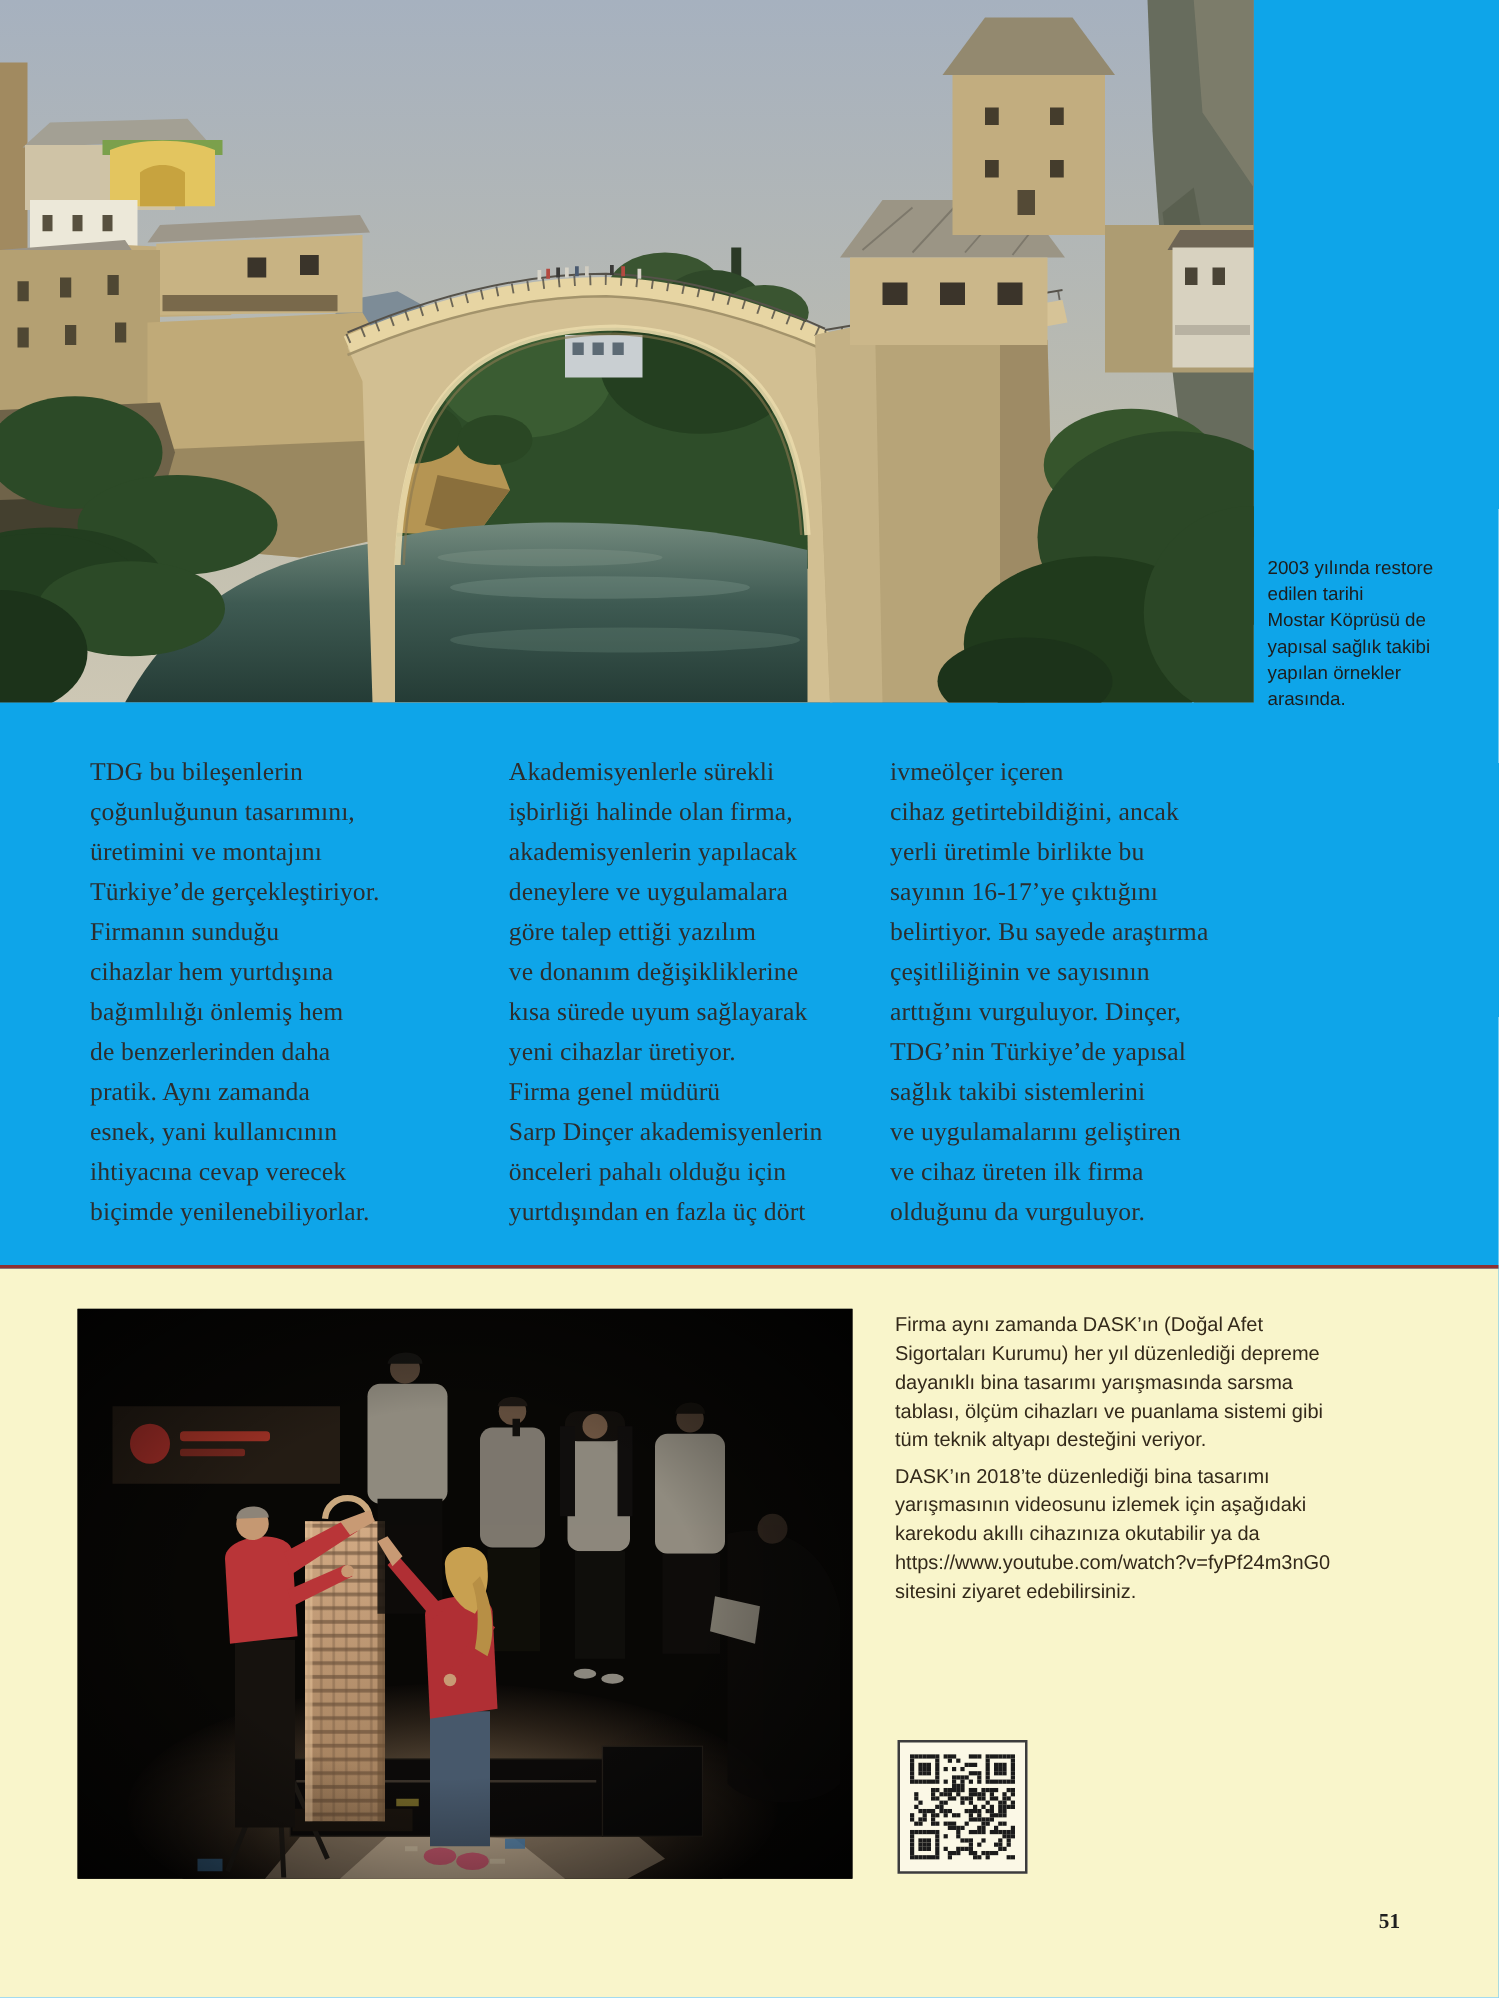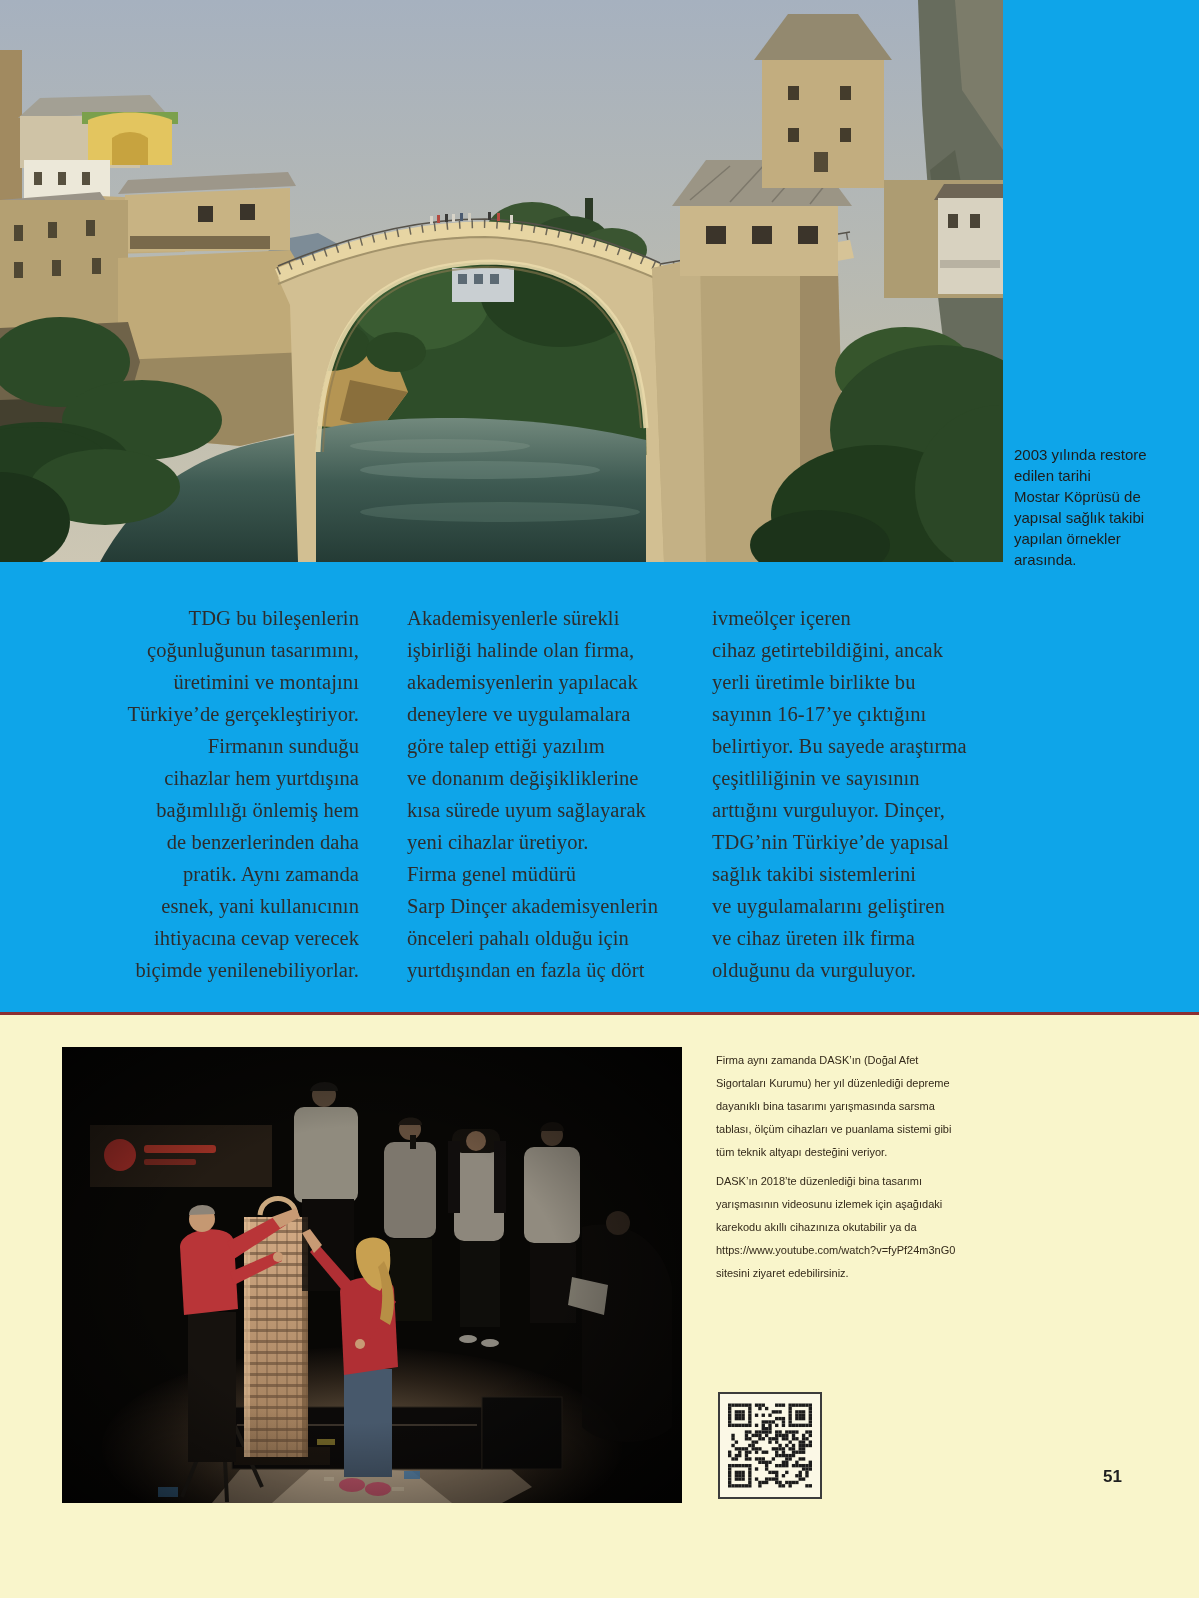--- a/index.html
+++ b/index.html
@@ -16,49 +16,49 @@
     font-size:15px; line-height:21px; color:#1d1d1d;
     white-space:pre-line;
   }
   .article{ position:absolute; left:0; top:602px; width:1199px; height:400px; }
   .col{
     position:absolute; top:0;
     font-family:"Liberation Serif",serif;
     font-size:20.5px; line-height:32px; color:#2d2d2d;
     white-space:pre-line; letter-spacing:0.1px;
   }
-  .col1{ left:44px;  width:315px;text-align:right; }
+  .col1{ left:72px;  width:315px; }
   .col2{ left:407px; width:320px; }
   .col3{ left:712px; width:325px; }
   .divider{
     position:absolute; left:0; top:1012px; width:1199px; height:3px;
     background:#8d3032;
   }
   .infobox{
     position:absolute; left:0; top:1015px; width:1199px; height:583px;
     background:#f9f5cb;
   }
   .info-photo{
     position:absolute; left:62px; top:32px; width:620px; height:456px;
     background:#0a0806;
   }
   .info-photo svg{ display:block; width:100%; height:100%; }
   .info-text{
     position:absolute; left:716px; top:34px; width:450px;
-    font-size:11px; line-height:23px; color:#33291a;
+    font-size:16px; line-height:23px; color:#33291a;
   }
   .info-text p{ white-space:pre-line; margin:0 0 6px 0; }
   .qr-box{
     position:absolute; left:718px; top:377px; width:104px; height:107px;
     background:#fbf8e6; border:2px solid #3c3c3c; padding:8px;
   }
   .qr-box svg{ display:block; width:100%; height:100%; }
   .page-number{
-    position:absolute; left:1103px; top:1467px;
-    font-family:Liberation Sans, sans-serif; font-weight:bold;
+    position:absolute; left:1103px; top:1527px;
+    font-family:Liberation Serif, serif; font-weight:bold;
     font-size:17px; color:#1f1f1f;
   }
 </style>
 </head>
 <body>
 
 <div class="page">
 
   <figure class="hero">
     <svg viewBox="0 0 1003 562" preserveAspectRatio="none">

